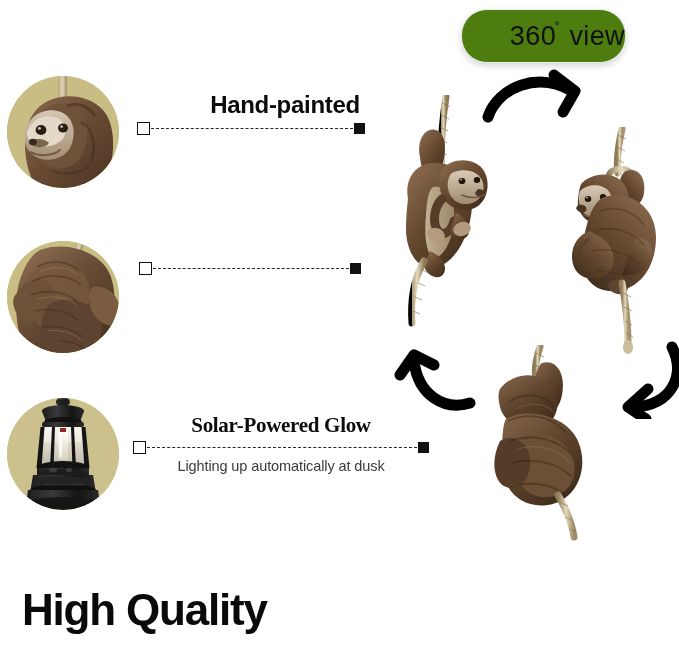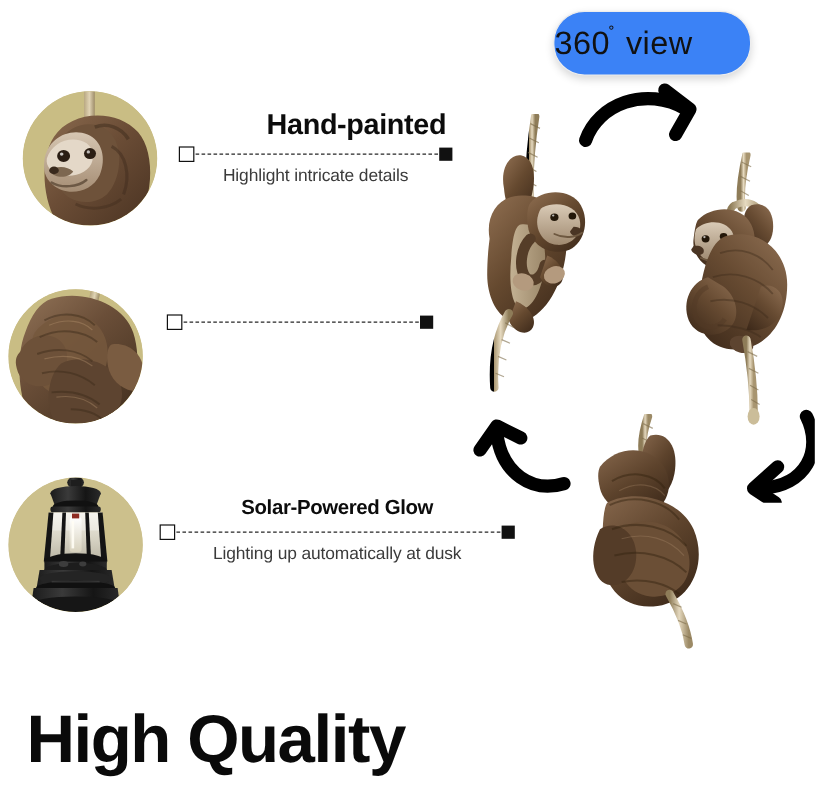--- a/index.html
+++ b/index.html
@@ -17,26 +17,26 @@
   }
 
   
   .badge-360 {
     position: absolute;
     left: 461px;
     top: 9px;
     width: 163px;
     height: 52px;
     border-radius: 26px;
-    background: #3b82f6;
+    background: #4d7c0f;
     border: 1px solid #ededed;
     box-shadow: 0 3px 7px rgba(0,0,0,0.16);
     display: flex;
     align-items: center;
-    justify-content: flex-start;
+    justify-content: flex-end;
   }
   .badge-360 .badge-text {
     font-size: 27px;
     font-weight: 400;
     letter-spacing: 0.4px;
     color: #111111;
     white-space: nowrap;
   }
   .badge-360 .deg {
     font-size: 15px;
@@ -46,21 +46,21 @@
     left: -1px;
   }
 
   
   .feature {
     position: absolute;
     left: 0;
     width: 440px;
     height: 120px;
   }
-  .feature.f1 { top: 76px; margin-left: 12px; }
+  .feature.f1 { top: 76px; }
   .feature.f2 { top: 241px; }
   .feature.f3 { top: 398px; }
 
   .thumb {
     position: absolute;
     left: 7px;
     top: 0;
     width: 112px;
     height: 112px;
     border-radius: 50%;
@@ -81,21 +81,21 @@
     font-size: 24px;
     font-weight: 700;
     letter-spacing: -0.3px;
     color: #0c0c0c;
     text-align: center;
     white-space: nowrap;
     line-height: 1.06;
   }
   .feature.f1 .feat-title { padding-left: 8px; }
   .feature.f2 .feat-title { padding-left: 6px; }
-  .feature.f3 .feat-title { padding-left: 0px; font-size: 17px; }
+  .feature.f3 .feat-title { padding-left: 0px; font-size: 21px; font-family: Liberation Serif, serif; }
 
   .connector {
     position: relative;
     height: 14px;
     margin-top: 4px;
     display: flex;
     align-items: center;
   }
   .sq-open {
     width: 11px;
@@ -144,21 +144,21 @@
     height: 490px;
   }
   .showcase-item { position: absolute; }
   .arrow { position: absolute; }
 
   
   .headline {
     position: absolute;
     left: 22px;
     top: 588px;
-    font-size: 56px;
+    font-size: 44px;
     font-weight: 700;
     letter-spacing: -1.2px;
     color: #0a0a0a;
     line-height: 1;
     white-space: nowrap;
     text-align: center;
   }
 </style>
 </head>
 <body>
@@ -210,21 +210,20 @@
       </g>
     </svg>
   </div>
   <div class="feat-body">
     <div class="feat-title">Hand-painted</div>
     <div class="connector">
       <span class="sq-open"></span>
       <span class="dash-line"></span>
       <span class="sq-filled"></span>
     </div>
-    <div class="feat-sub">Highlight intricate details</div>
   </div>
 </div>
 
 <div class="feature f2">
   <div class="thumb">
     <svg viewBox="0 0 112 112">
       <defs>
         <clipPath id="c2">
             <circle cx="56" cy="56" r="56"></circle>
           </clipPath>

